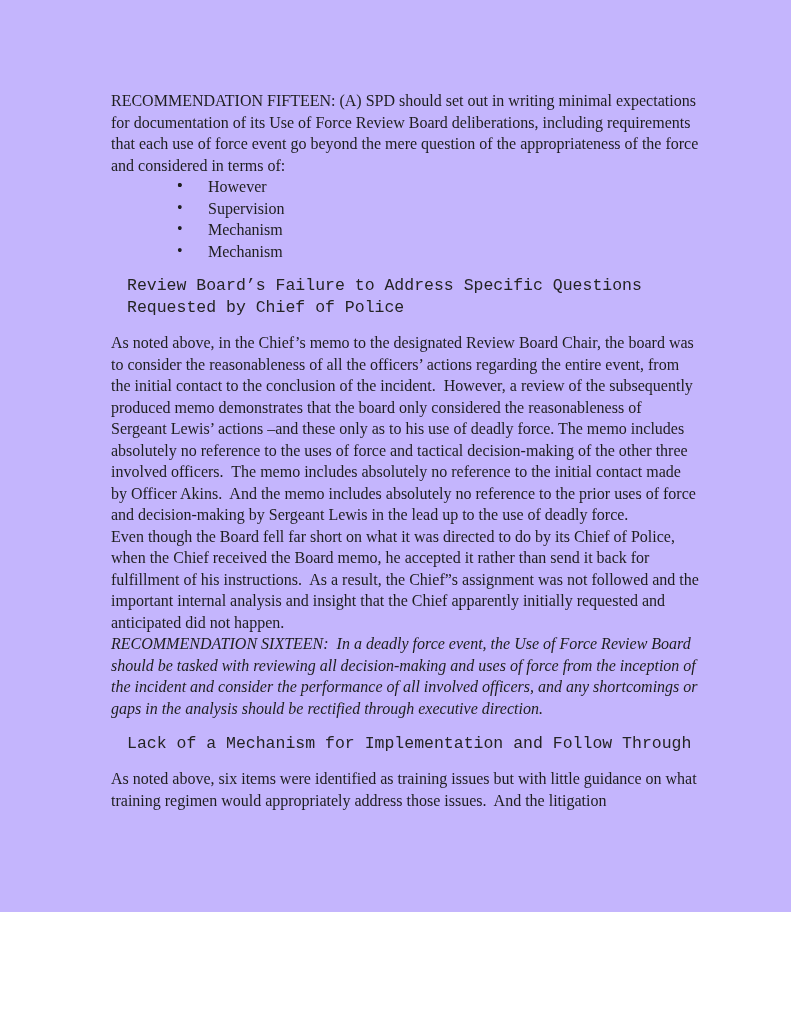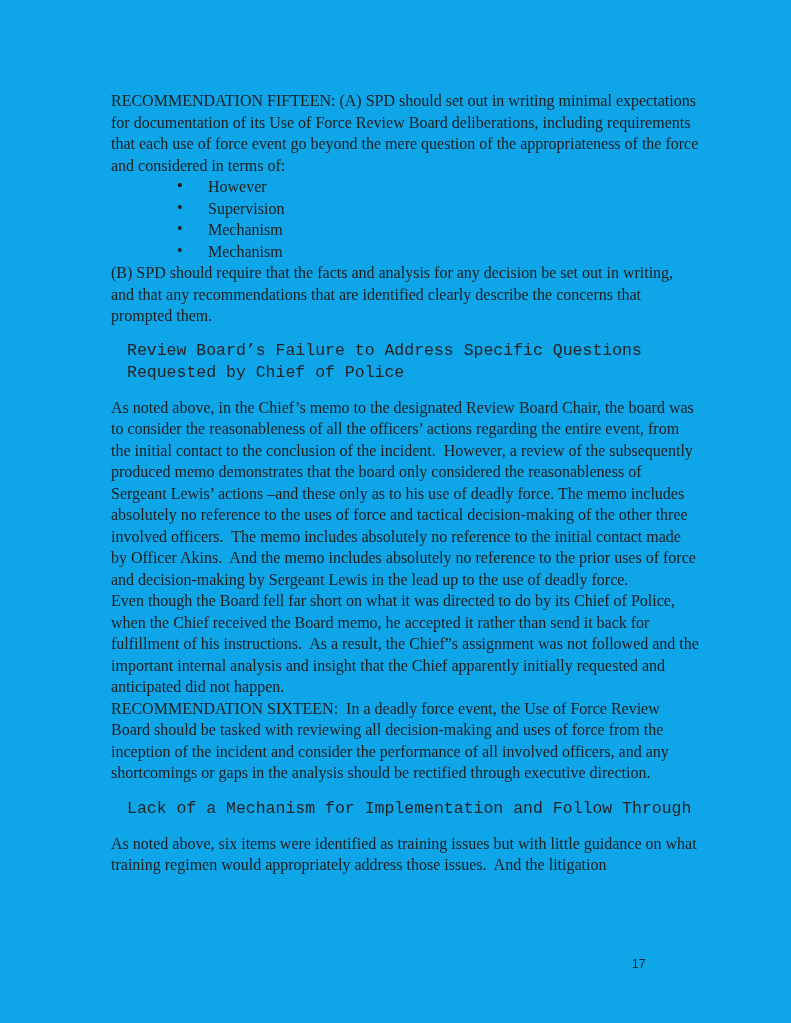--- a/index.html
+++ b/index.html
@@ -3,43 +3,43 @@
 <meta charset="utf-8">
 <style>
   html, body {
     margin: 0;
     padding: 0;
     background: #ffffff;
   }
   .page {
     position: relative;
     width: 791px;
-    height: 1023px;
-    background: #0ea5e9;
+    height: 912px;
+    background: #c4b5fd;
     font-family: "Liberation Serif", serif;
     color: #1e1e1e;
     overflow: hidden;
   }
   .content {
     position: absolute;
     left: 111px;
     top: 90px;
     width: 588px;
     font-size: 16px;
     line-height: 21.5px;
   }
   .content p {
     margin: 0;
     white-space: pre-wrap;
   }
   .indent {
     margin-left: 46px;
   }
   .gap10 { margin-top: 10px; }
-  .gap3  { margin-top: 3px; }
+  .gap3  { margin-top: 3px; font-style: italic; }
   ul.bullets {
     margin: 0;
     padding: 0 0 0 97px;
     list-style: none;
   }
   ul.bullets li {
     position: relative;
   }
   ul.bullets li .bullet {
     position: absolute;
@@ -92,21 +92,20 @@
         <li>
           <span class="bullet">•</span>
           <span>Mechanism</span>
         </li>
         <li>
           <span class="bullet">•</span>
           <span>Mechanism</span>
         </li>
       </ul>
 
-      <p class="indent gap10">(B) SPD should require that the facts and analysis for any decision be set out in writing, and that any recommendations that are identified clearly describe the concerns that prompted them.</p>
     </div>
 
     <h2 class="doc-heading">Review Board’s Failure to Address Specific Questions Requested by Chief of Police</h2>
 
     <p>As noted above, in the Chief’s memo to the designated Review Board Chair, the board was to consider the reasonableness of all the officers’ actions regarding the entire event, from the initial contact to the conclusion of the incident.  However, a review of the subsequently produced memo demonstrates that the board only considered the reasonableness of Sergeant Lewis’ actions –and these only as to his use of deadly force. The memo includes absolutely no reference to the uses of force and tactical decision-making of the other three involved officers.  The memo includes absolutely no reference to the initial contact made by Officer Akins.  And the memo includes absolutely no reference to the prior uses of force and decision-making by Sergeant Lewis in the lead up to the use of deadly force.</p>
 
     <p class="gap10">Even though the Board fell far short on what it was directed to do by its Chief of Police, when the Chief received the Board memo, he accepted it rather than send it back for fulfillment of his instructions.  As a result, the Chief”s assignment was not followed and the important internal analysis and insight that the Chief apparently initially requested and anticipated did not happen.</p>
 
     <p class="indent gap3">RECOMMENDATION SIXTEEN:  In a deadly force event, the Use of Force Review Board should be tasked with reviewing all decision-making and uses of force from the inception of the incident and consider the performance of all involved officers, and any shortcomings or gaps in the analysis should be rectified through executive direction.</p>
 

